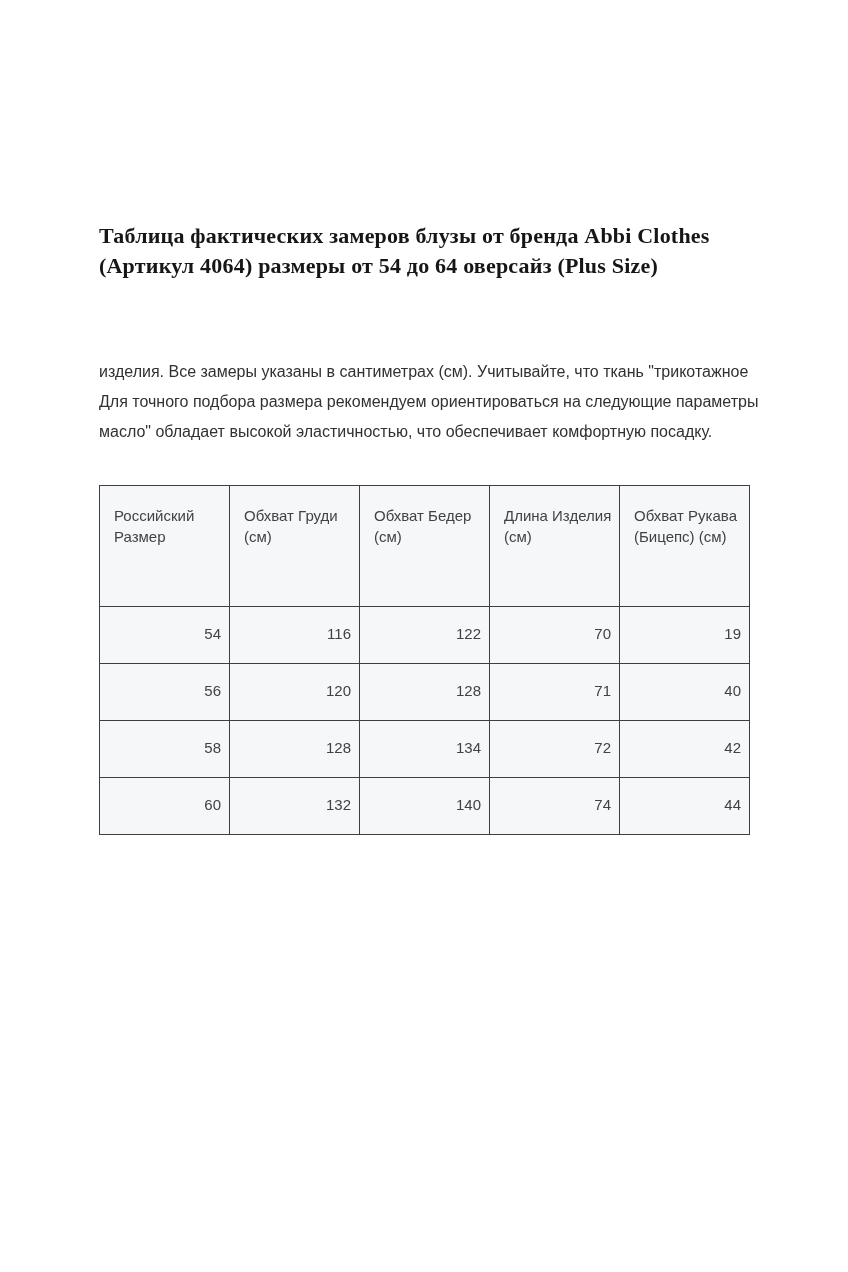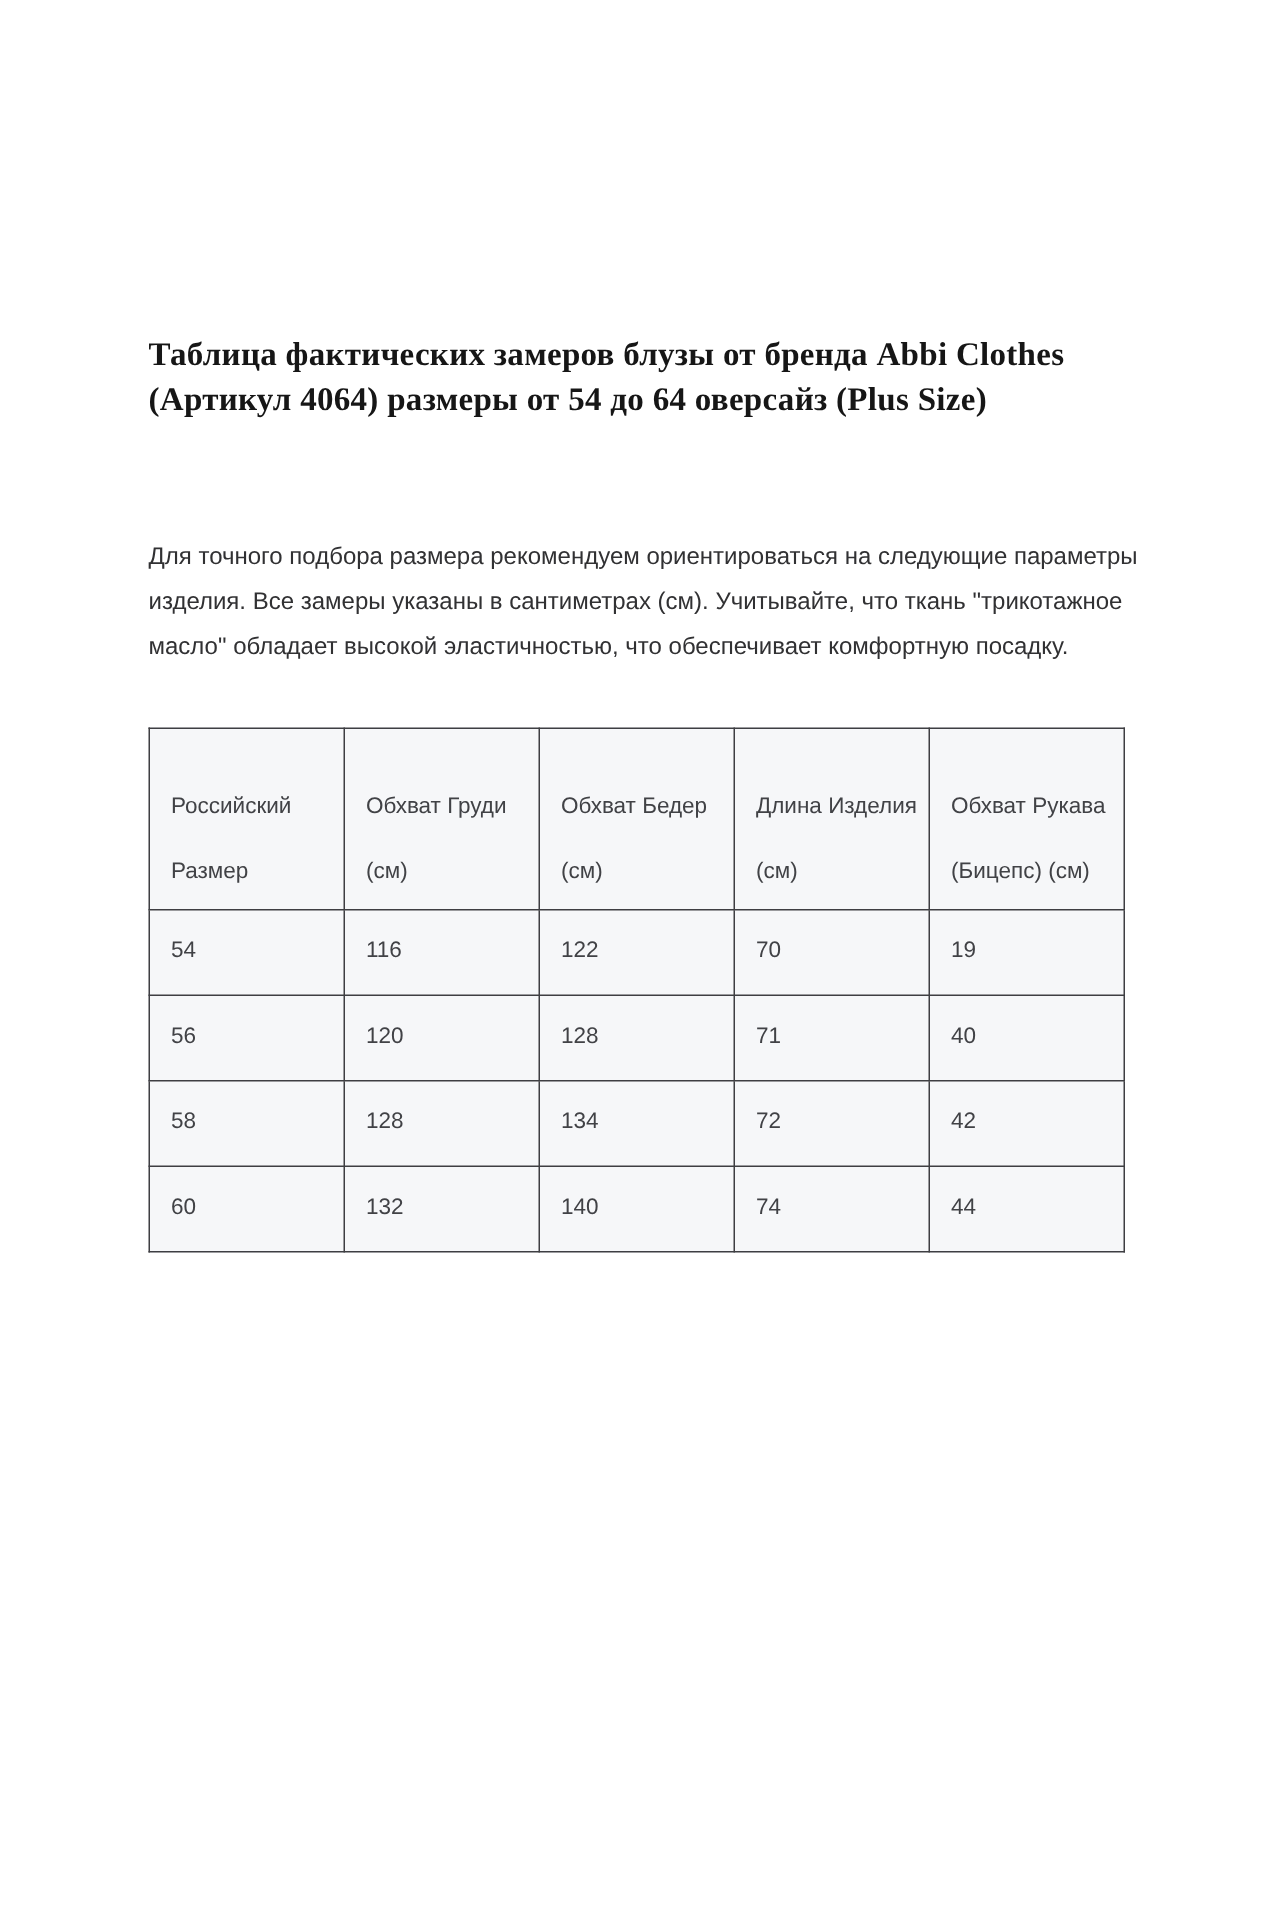--- a/index.html
+++ b/index.html
@@ -62,36 +62,37 @@
   }
   table.size-table th {
     height: 121px;
     padding-top: 19px;
     line-height: 21px;
   }
   table.size-table td {
     height: 57px;
     padding-top: 19px;
     line-height: 16px;
+    text-align: right;
   }
-  .hdr-line { white-space: nowrap; margin-top: 22px; }
+  .hdr-line { white-space: nowrap; }
 </style>
 </head>
 <body>
 
 <div class="page">
 
   <div class="doc-title">
     <div class="line">Таблица фактических замеров блузы от бренда Abbi Clothes</div>
     <div class="line">(Артикул 4064) размеры от 54 до 64 оверсайз (Plus Size)</div>
   </div>
 
   <div class="intro">
+    <div class="line">изделия. Все замеры указаны в сантиметрах (см). Учитывайте, что ткань "трикотажное</div>
     <div class="line">Для точного подбора размера рекомендуем ориентироваться на следующие параметры</div>
-    <div class="line">изделия. Все замеры указаны в сантиметрах (см). Учитывайте, что ткань "трикотажное</div>
     <div class="line">масло" обладает высокой эластичностью, что обеспечивает комфортную посадку.</div>
   </div>
 
   <table class="size-table">
     <thead>
       <tr>
         <th>
           <div class="hdr-line">Российский</div>
           <div class="hdr-line">Размер</div>
         </th>

